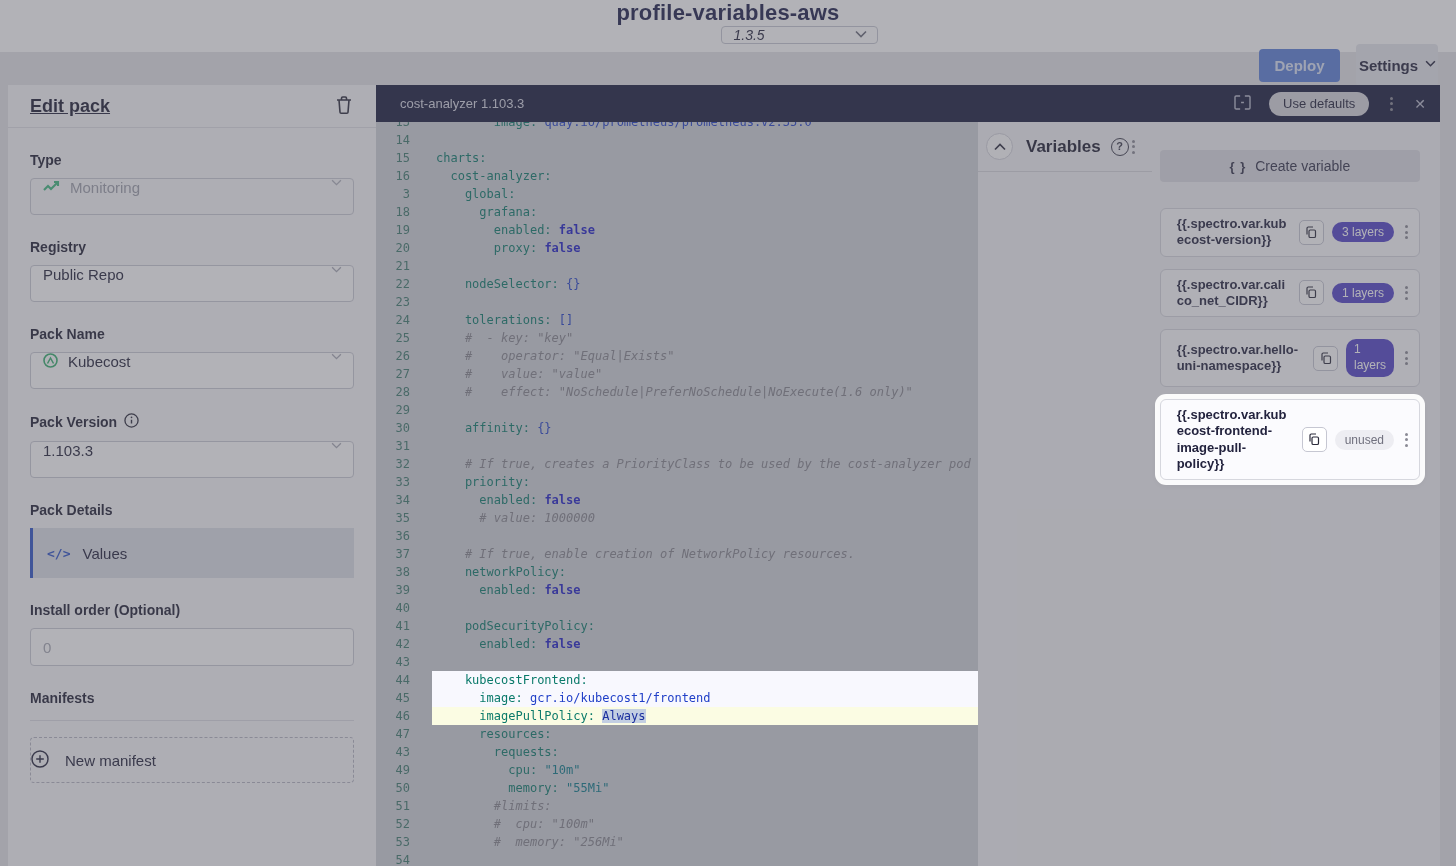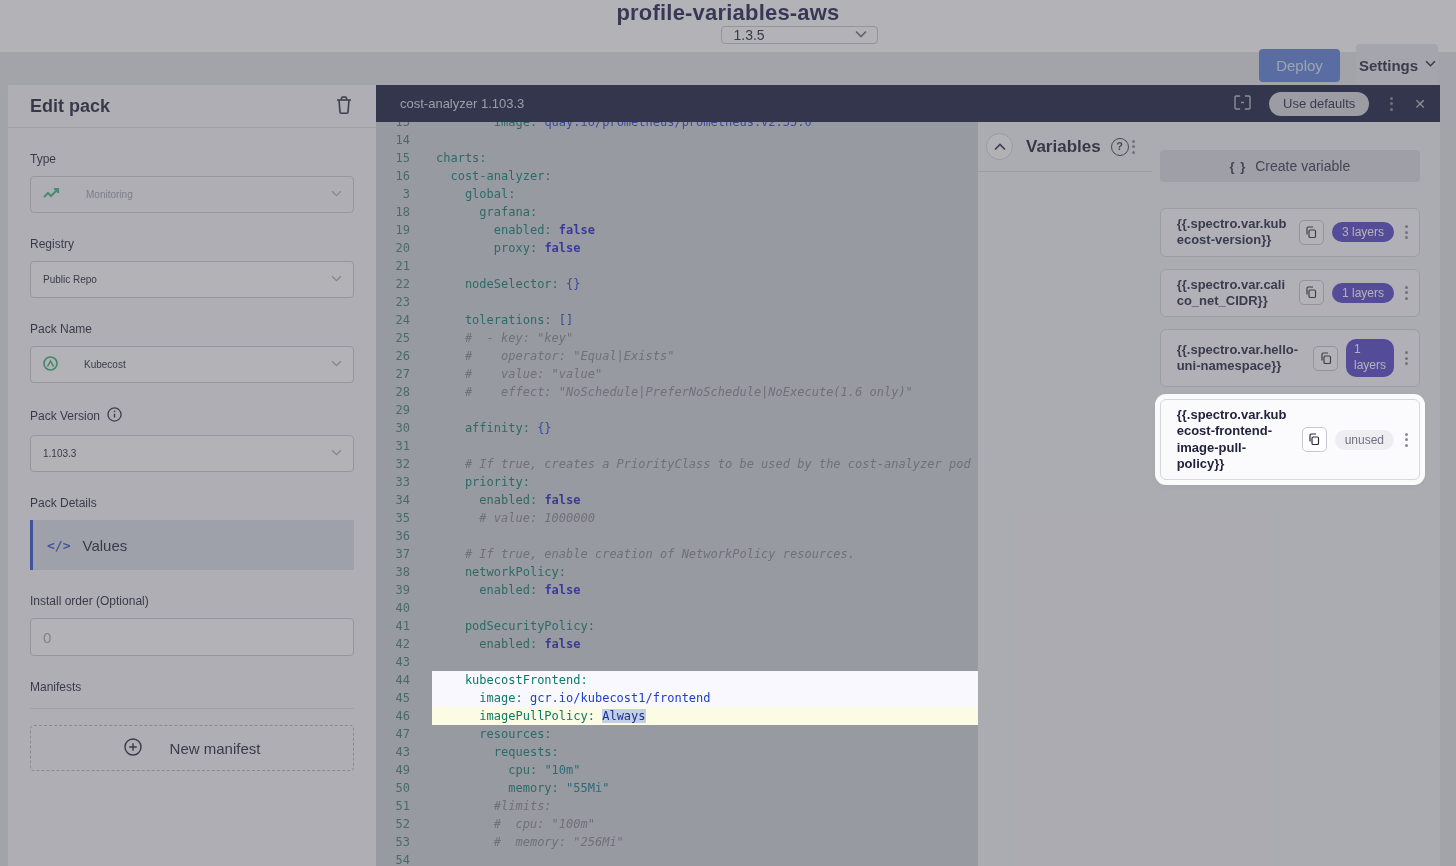--- a/index.html
+++ b/index.html
@@ -14,67 +14,68 @@
   
   .topbar {
     position:absolute; left:0; top:0; width:1456px; height:52px;
     background:#ffffff; display:flex; align-items:center; padding:0 18px;flex-direction:column;
   }
   .app-title { font-size:22px; font-weight:700; color:#1c1f4a; letter-spacing:.2px; }
   .ver-select {
     margin-left:142px; width:157px; height:33px; border:1px solid #c6c8d2; border-radius:4px;
     background:#fff; display:flex; align-items:center; padding:0 12px; font-size:14px; color:#23233c;
     cursor:pointer;
+    font-style:italic;
   }
   .ver-select .chev { margin-left:auto; }
   .topbar-right { margin-left:auto; display:flex; gap:16px; align-items:center; }
   .btn-deploy {
     width:81px; height:33px; border:none; border-radius:4px; background:#5c80d8;
-    color:rgba(255,255,255,.78); font-size:15px; font-weight:400; font-family:inherit; cursor:pointer;
+    color:rgba(255,255,255,.78); font-size:15px; font-weight:700; font-family:inherit; cursor:pointer;
   }
   .btn-settings {
     width:82px; height:42px; border:none; border-radius:4px; background:#e6e7ec;
     color:#23233c; font-size:15px; font-weight:600; font-family:inherit; cursor:pointer;
     display:flex; align-items:center; justify-content:center; gap:7px;
   }
   .chev { width:10px; height:10px; display:inline-block; }
   .chev svg { display:block; }
 
   
   .sidebar {
     position:absolute; left:8px; top:85px; width:368px; bottom:0;
     background:#f7f7f9;
   }
-  .sb-head { height:43px; display:flex; align-items:center; padding:0 22px; border-bottom:1px solid #e0e0e6; }
+  .sb-head { height:43px; display:flex; align-items:center; padding:0 22px; border-bottom:1px solid #e0e0e6;text-decoration:underline; }
   .sb-title { font-size:18px; font-weight:600; color:#1d1d33; }
   .trash-btn { margin-left:auto; background:none; border:none; cursor:pointer; color:#2a2a3a; padding:2px; }
   .sb-body { padding:24px 22px 0 22px; }
   .field { margin-bottom:24px; }
-  .field-label { font-size:12px; font-weight:400; color:#1f1f33; margin-bottom:10px; display:flex; align-items:center; gap:7px; }
+  .field-label { font-size:14px; font-weight:700; color:#1f1f33; margin-bottom:10px; display:flex; align-items:center; gap:7px; }
   .select {
     height:37px; border:1px solid #cacbd4; border-radius:4px; background:#fff;
-    display:flex; align-items:center; padding:0 12px; gap:26px; font-size:10px; color:#23233a; cursor:pointer;
+    display:flex; align-items:flex-start; padding:0 12px; gap:10px; font-size:15px; color:#23233a; cursor:pointer;
   }
   .select .chev { margin-left:auto; color:#a9abb6; }
   .select.disabled { background:transparent; color:#9ea0ab; cursor:default; }
   .text-input {
     width:100%; height:38px; border:1px solid #cacbd4; border-radius:4px; background:#fff;
     padding:0 12px; font-size:15px; font-family:inherit; color:#23233a;
   }
   .text-input::placeholder { color:#a7a9b4; }
   .values-item {
     height:50px; background:#dde0e8; border-left:3px solid #2d53c8;
     display:flex; align-items:center; gap:12px; padding:0 14px; cursor:pointer;
     font-size:15px; color:#20203a;
   }
   .code-glyph { font-family:"DejaVu Sans Mono", monospace; font-size:13px; font-weight:700; color:#2d53c8; }
   .manifests-divider { border-top:1px solid #dddde4; margin:14px 0 16px 0; }
   .new-manifest {
     width:100%; height:46px; border:1px dashed #b5b6c2; border-radius:4px; background:transparent;
-    display:flex; align-items:center; justify-content:center; gap:28px;
+    display:flex; align-items:center; gap:16px;
     font-size:15px; color:#22223a; font-family:inherit; cursor:pointer;
   }
 
   
   .editor { position:absolute; left:376px; top:85px; width:1064px; bottom:0; }
   .ed-head {
     height:37px; background:#171a3c; display:flex; align-items:center; padding:0 14px 0 24px;
     color:#cfd1de;
   }
   .ed-title { font-size:13px; color:#d6d8e4; }

